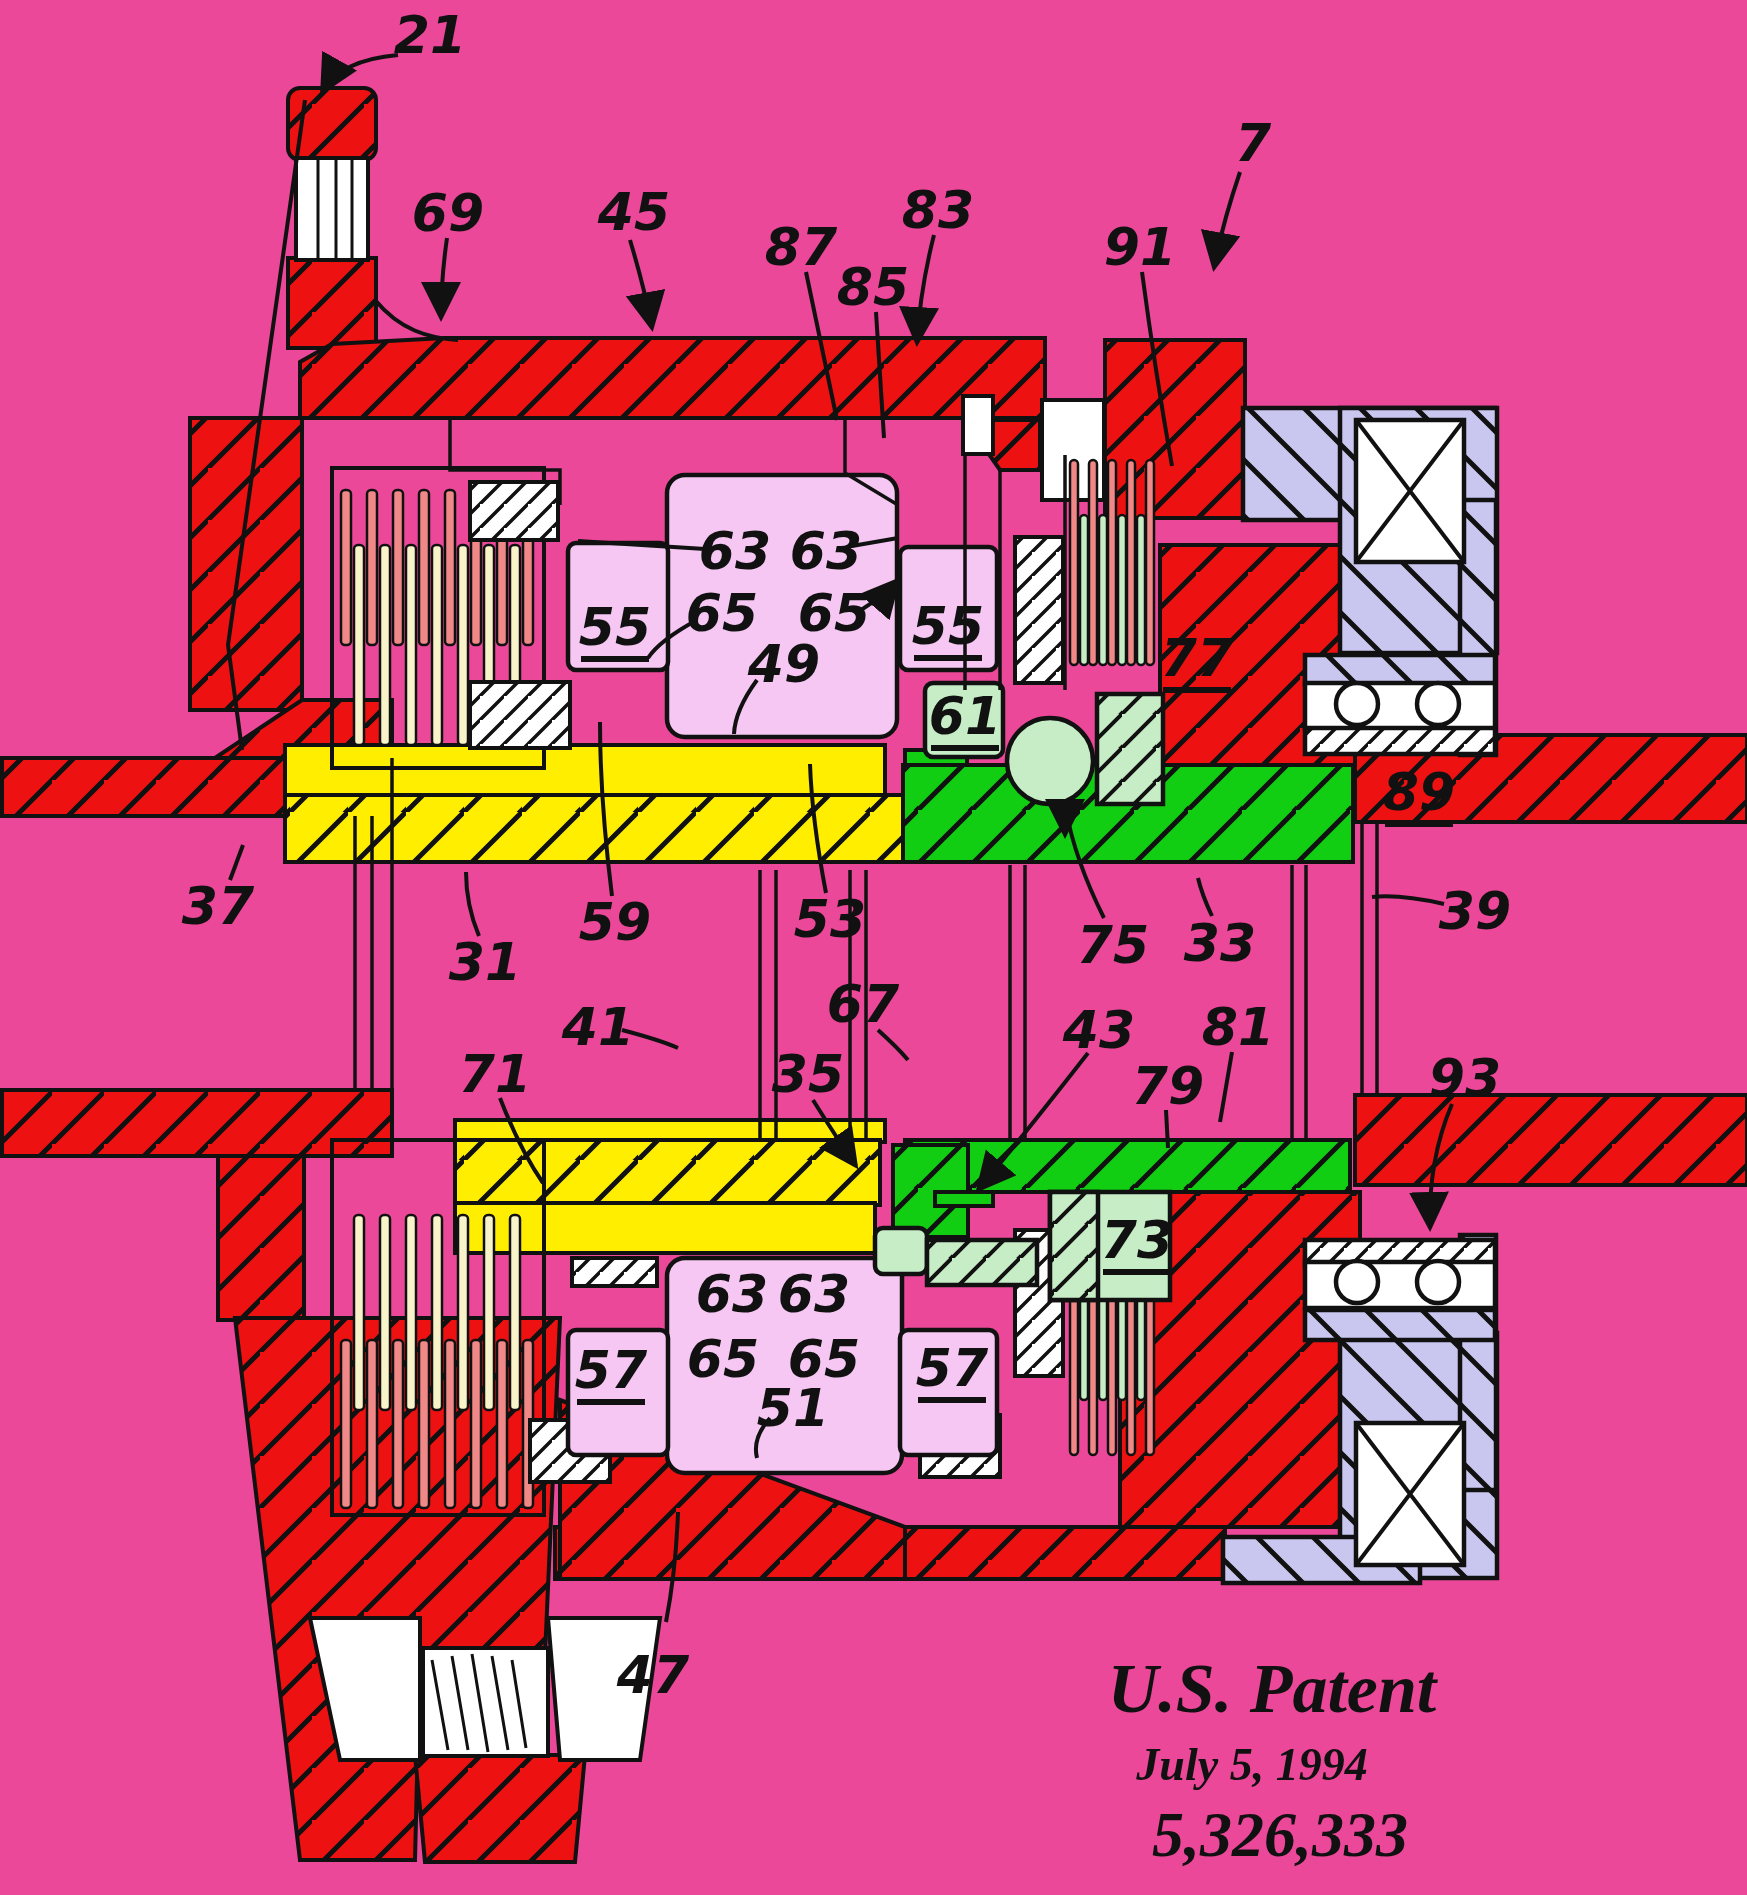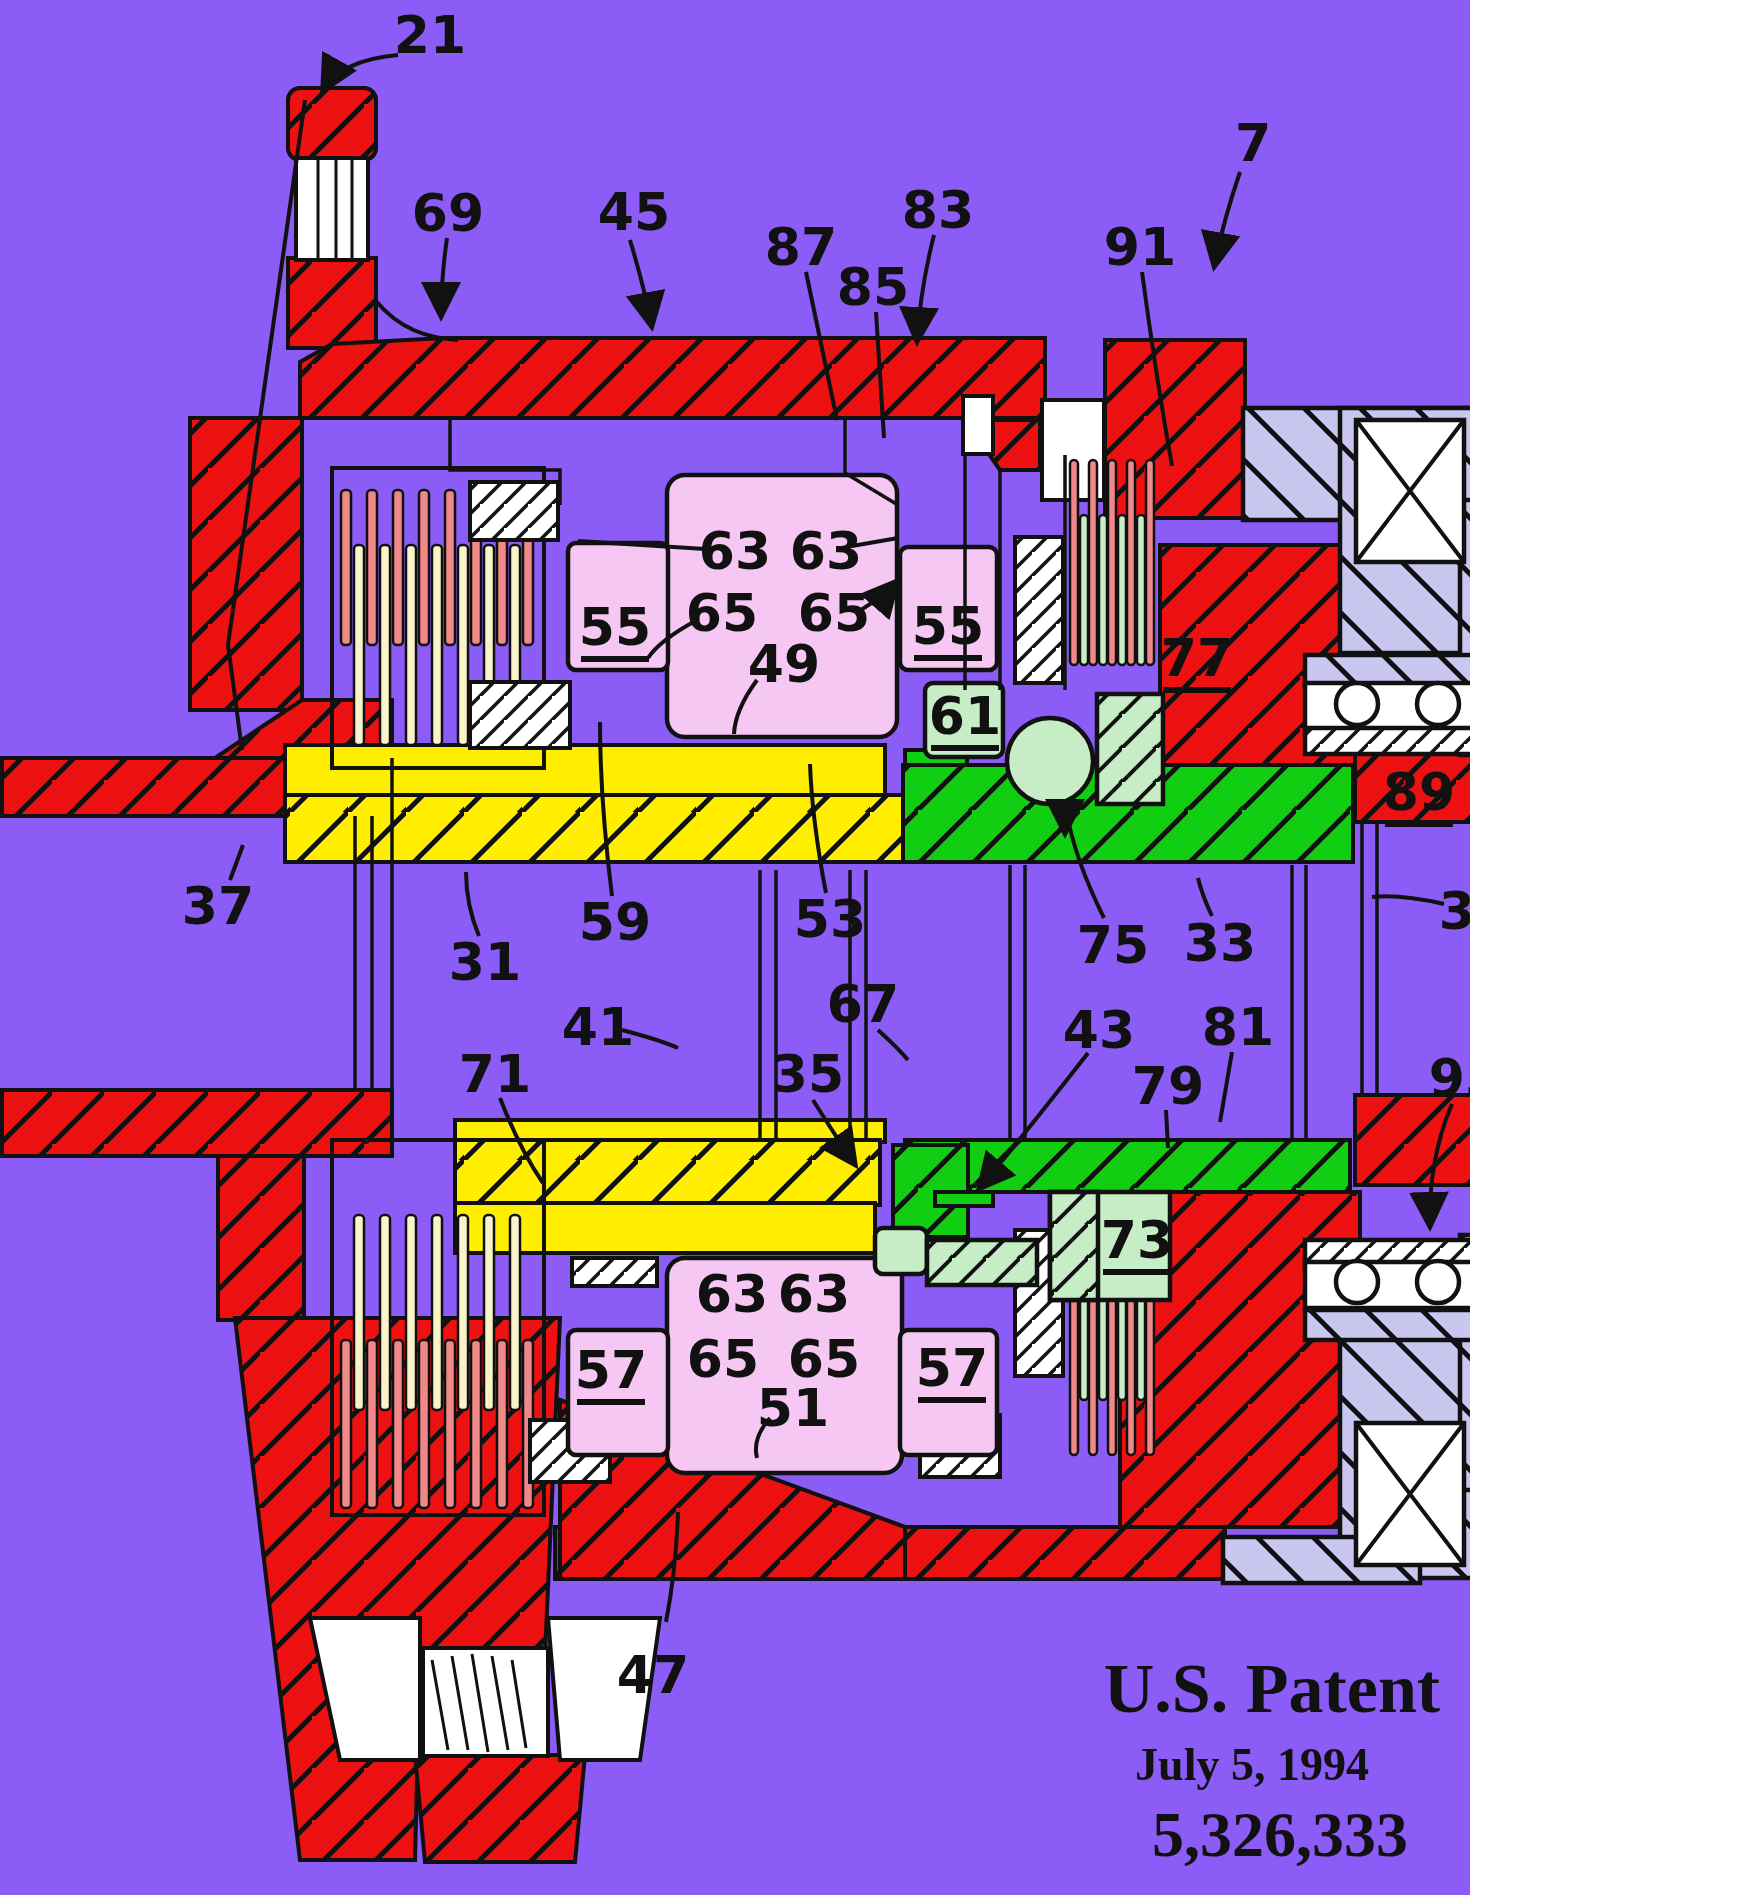--- a/index.html
+++ b/index.html
@@ -1,17 +1,17 @@
 <!DOCTYPE html>
 <html style="--c-red: #EE1111; --c-yel: #FFEE00; --c-grn: #12CE12; --c-pgrn: #C7EDC7; --c-pink: #F5C7F2; --c-lav: #C9C7F0;"><head>
 <meta charset="utf-8">
 <style>
   html,body{margin:0;padding:0;background:#ffffff;}
-  .canvas{position:relative;width:1470px;height:1895px;background:#8b5cf6;overflow:hidden;
-          font-family:"DejaVu Sans", sans-serif;}
+  .canvas{position:relative;width:1747px;height:1895px;background:#ec4899;overflow:hidden;
+          font-family:"DejaVu Sans", sans-serif;font-style:italic;}
   svg{display:block}
   text.ref{font-family:"DejaVu Sans", sans-serif;font-weight:bold;fill:#111;}
   text.patent1{font-family:"Liberation Serif","DejaVu Serif",serif;font-weight:bold;fill:#111;}
 </style>
 </head>
 <body>
 
 <div class="canvas">
 <svg id="fig" width="1747" height="1895" viewBox="0 0 1747 1895">
   <defs>

